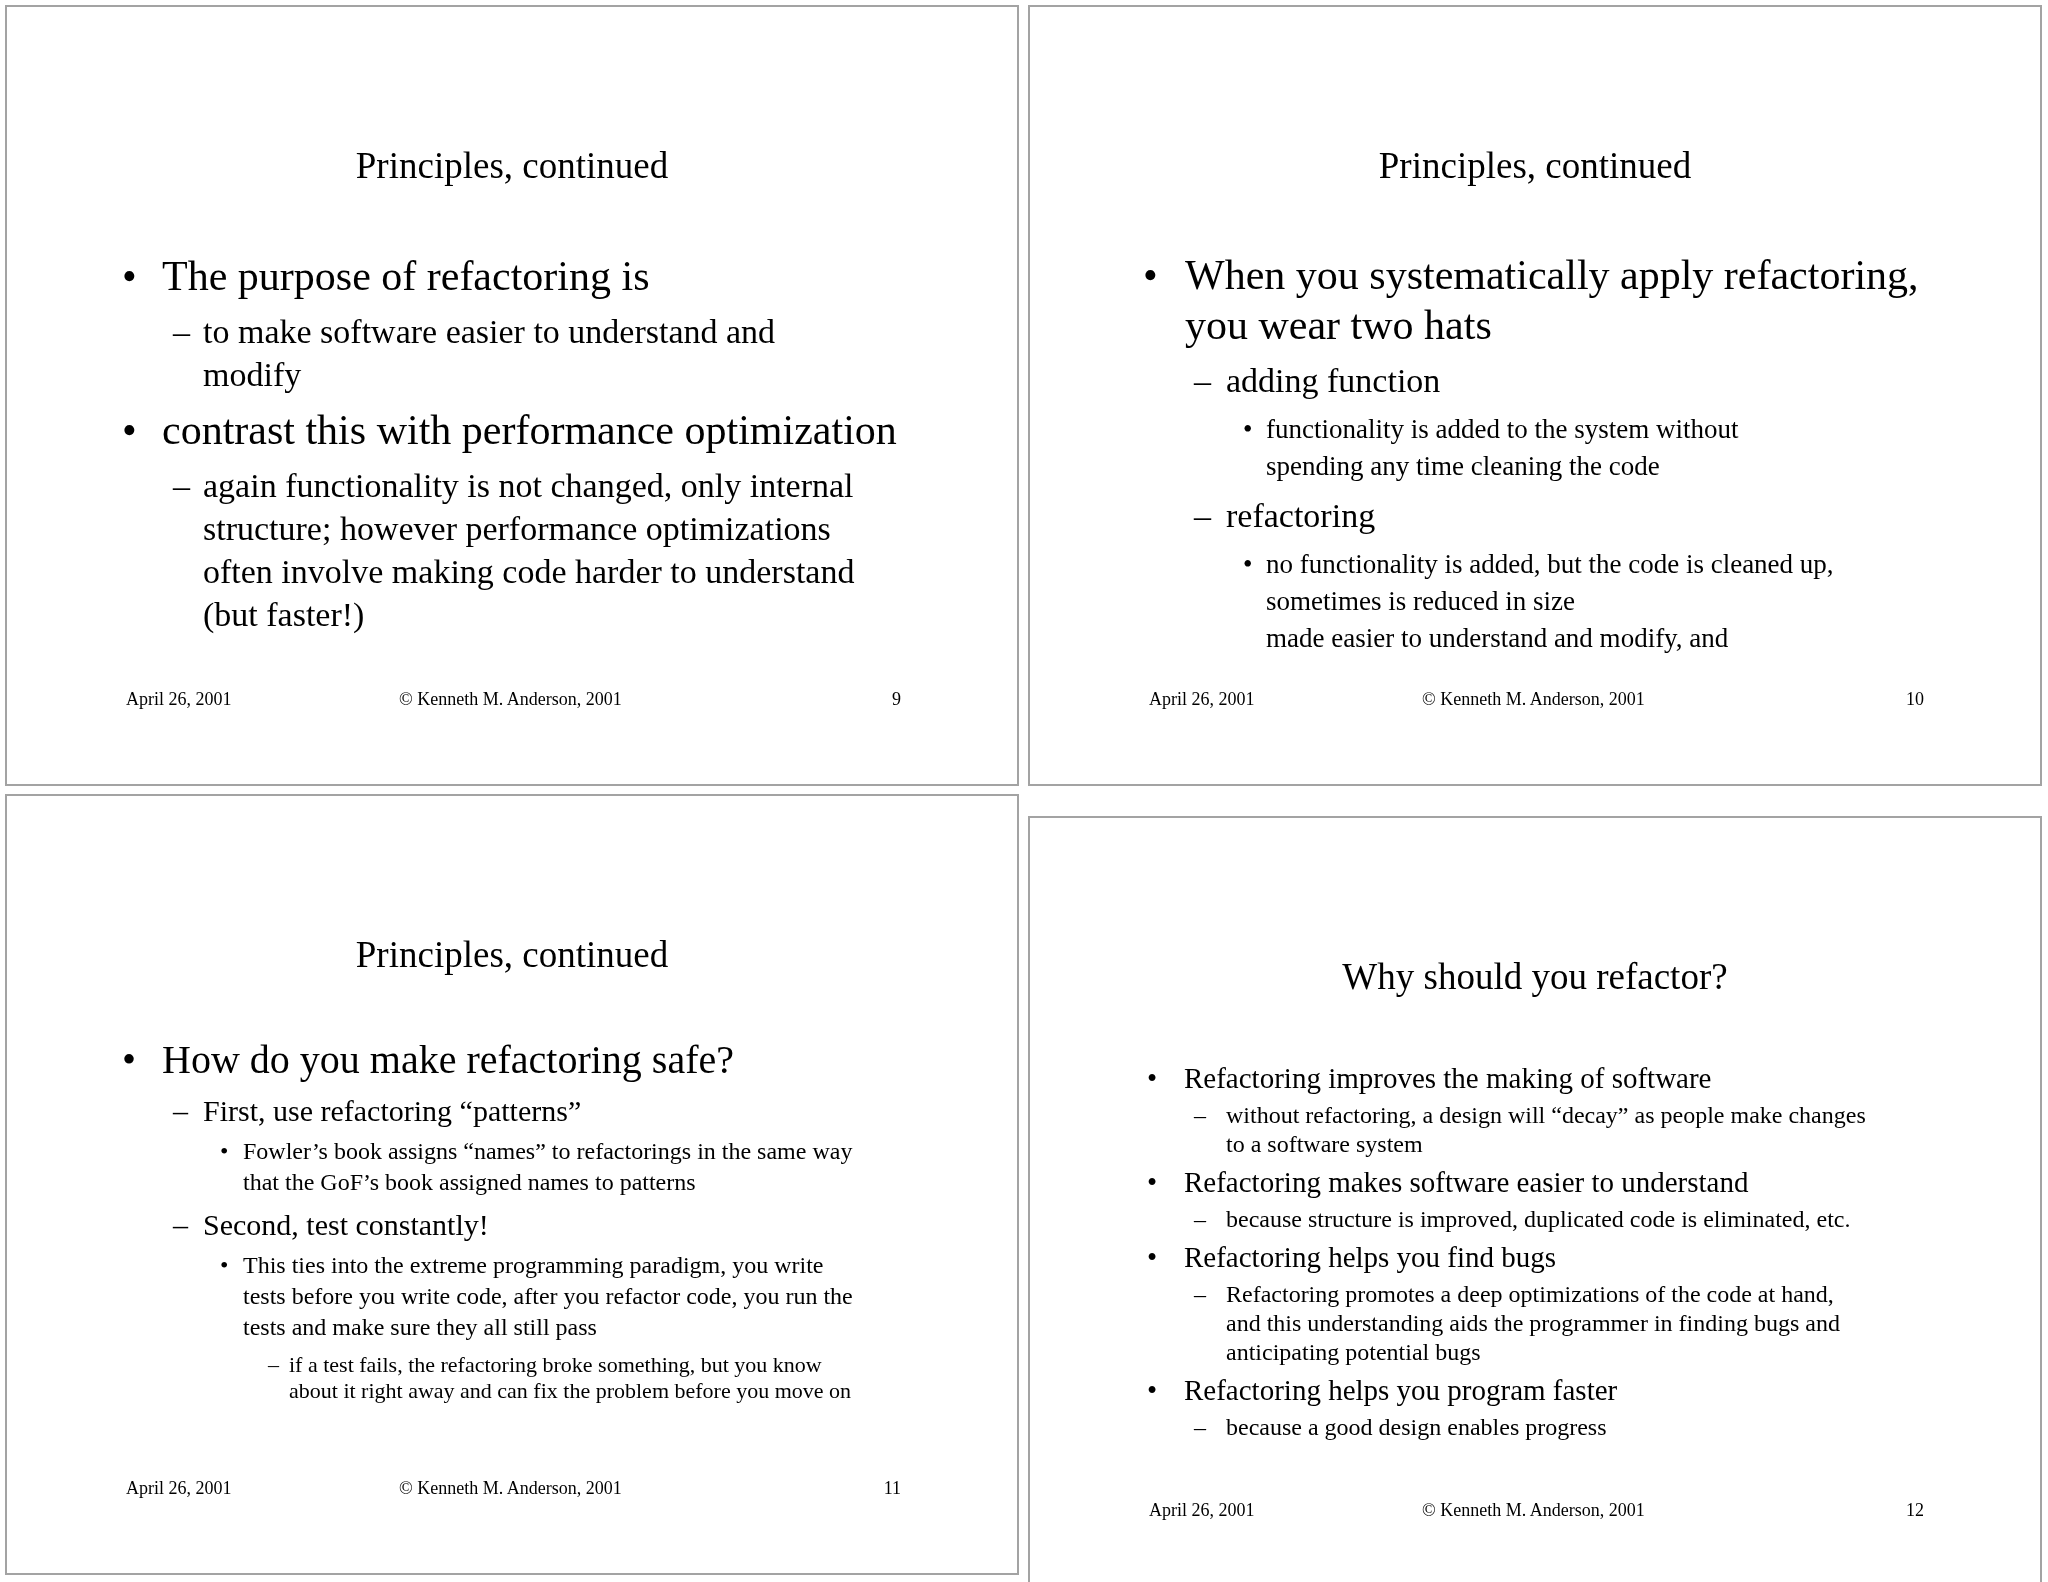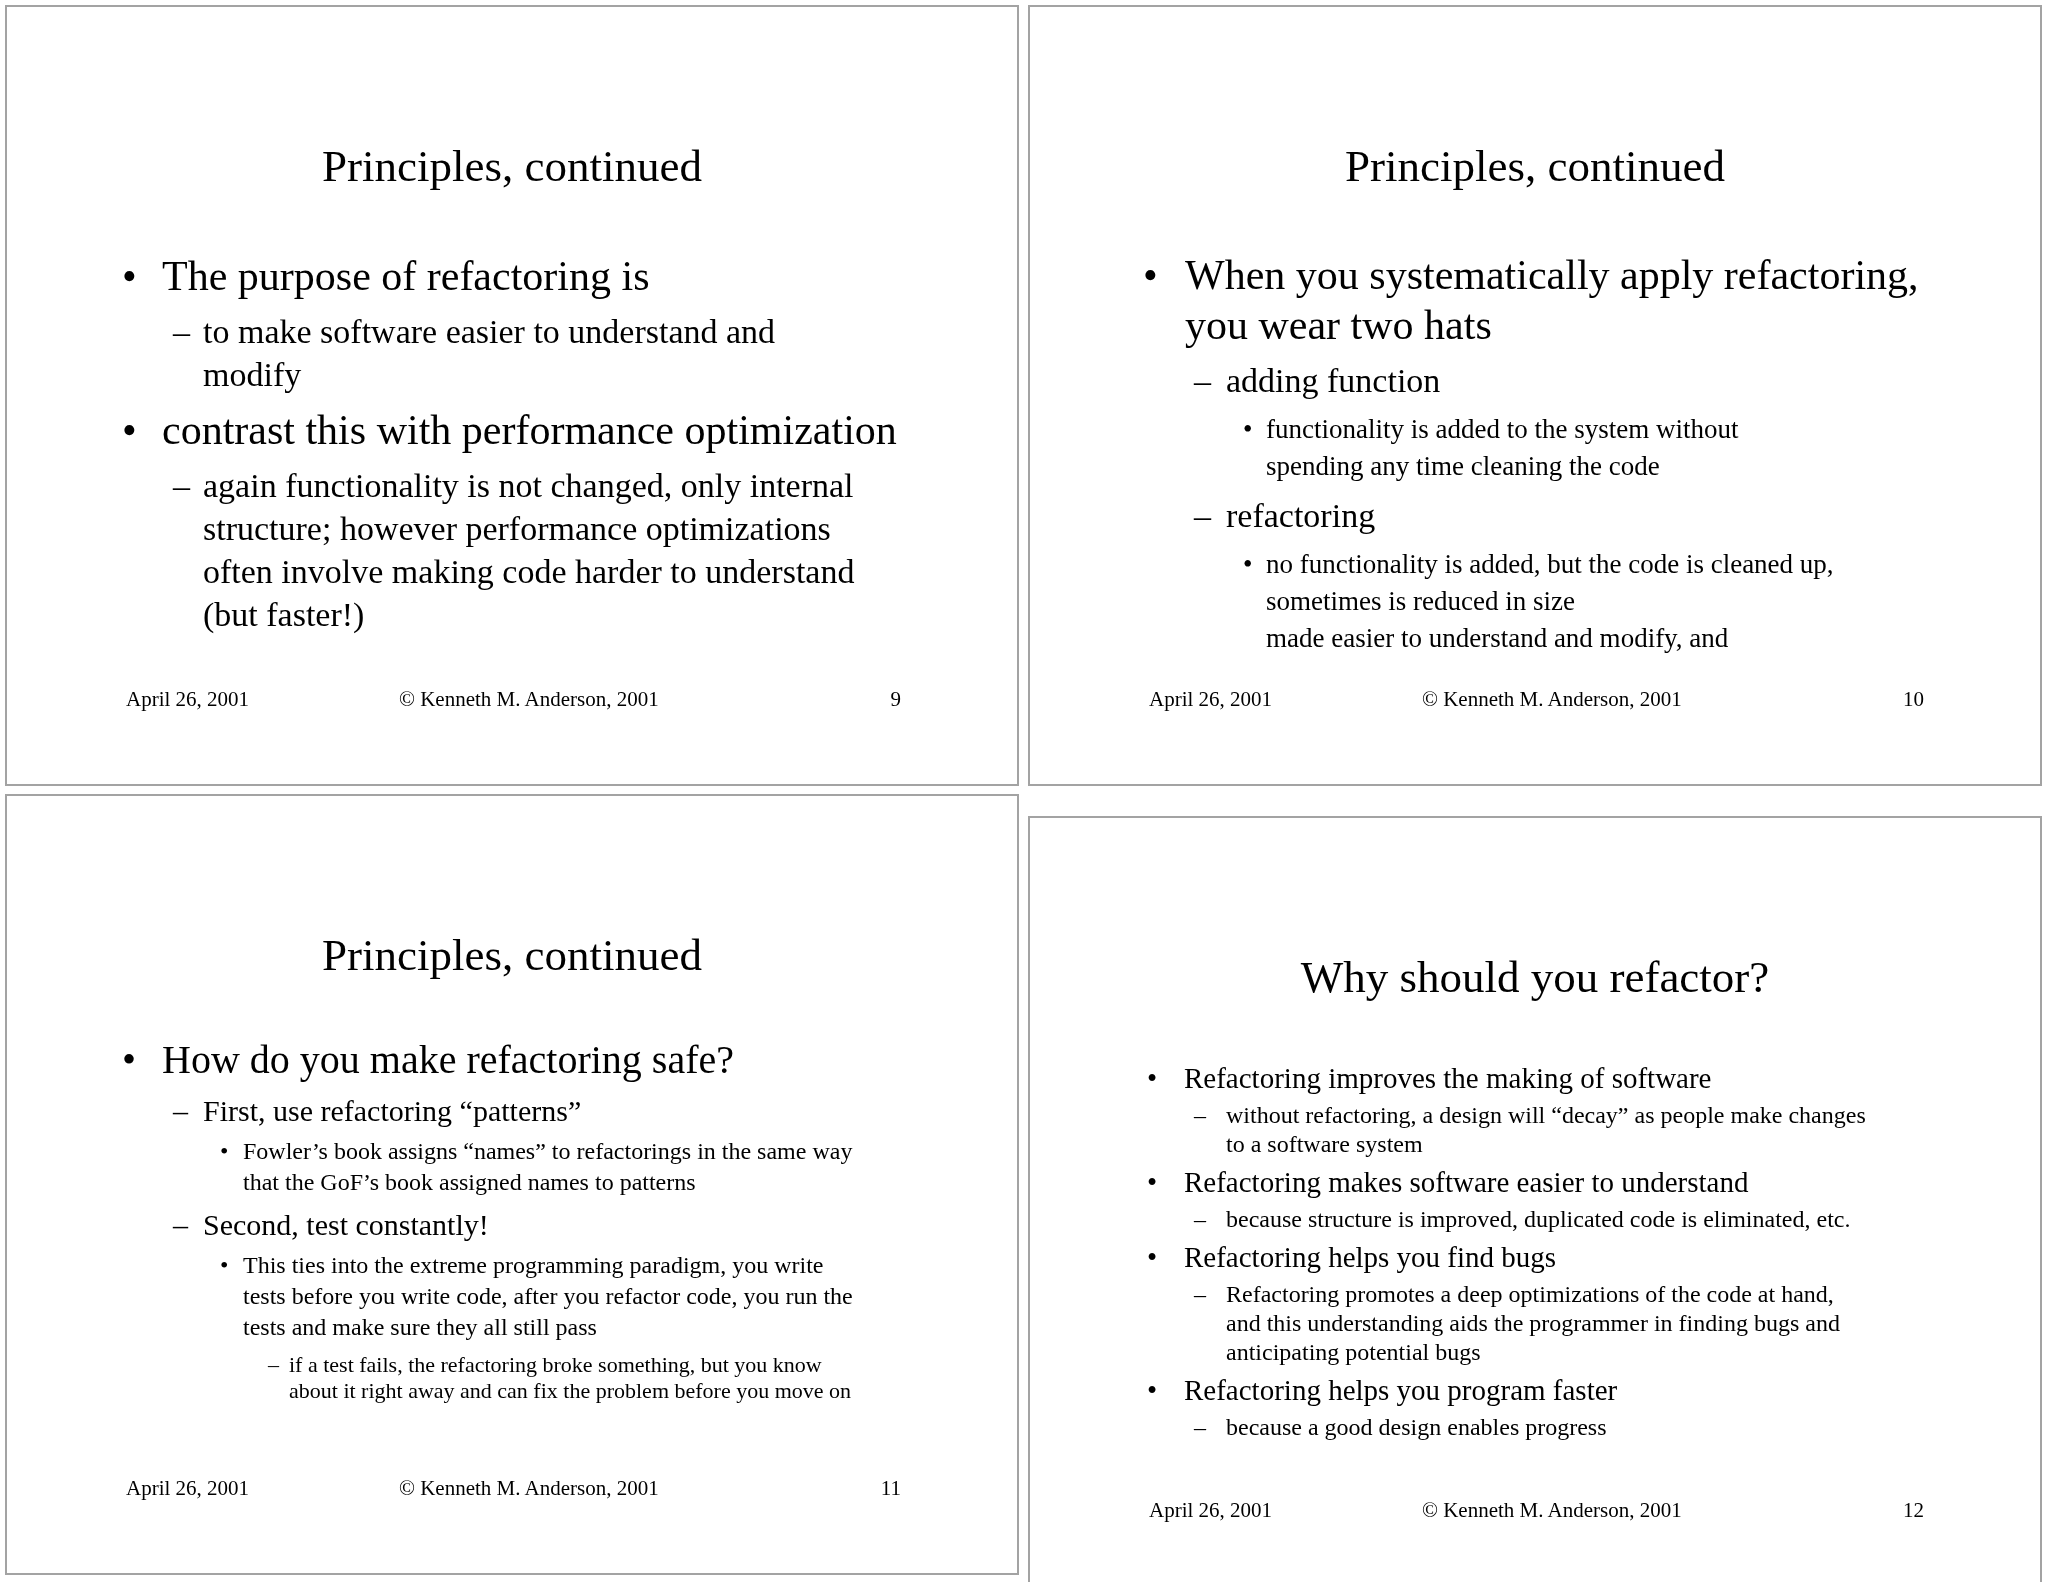--- a/index.html
+++ b/index.html
@@ -4,26 +4,26 @@
 <style>
   html, body { margin: 0; padding: 0; background: #ffffff; }
   body { width: 2048px; height: 1582px; position: relative; overflow: hidden;
          font-family: "Liberation Serif", "DejaVu Serif", serif; color: #000; }
   .slide { position: absolute; width: 1010px; height: 777px; border: 2px solid #a3a3a3; background: #fff; box-sizing: content-box; }
   .s9  { left: 5px;    top: 5px; }
   .s10 { left: 1028px; top: 5px; }
   .s11 { left: 5px;    top: 794px; }
   .s12 { left: 1028px; top: 816px; }
   .title { position: absolute; left: 0; right: 0; top: 125px; text-align: center;
-           font-size: 45px; line-height: 68px; white-space: nowrap; }
+           font-size: 37px; line-height: 68px; white-space: nowrap; }
   .body { position: absolute; left: 0; right: 0; }
   .item { position: relative; white-space: nowrap; }
   .mk { position: absolute; }
   .ln { display: block; }
-  .footer { position: absolute; left: 0; right: 0; top: 680px; height: 24px; font-size: 21px; line-height: 24px; }
+  .footer { position: absolute; left: 0; right: 0; top: 680px; height: 24px; font-size: 18px; line-height: 24px; }
   .f-date { position: absolute; left: 119px; top: 0; }
   .f-copy { position: absolute; left: 392px; top: 0; }
   .f-page { position: absolute; right: 116px; top: 0; }
 
   
   .s9 .body { top: 244px; }
   .s9 .l1 { font-size: 42px; line-height: 50px; padding-left: 155px; margin-top: 9px; }
   .s9 .l1 .mk { left: 115px; }
   .s9 .l2 { font-size: 34px; line-height: 43px; padding-left: 196px; margin-top: 9px; }
   .s9 .l2 .mk { left: 166px; }

